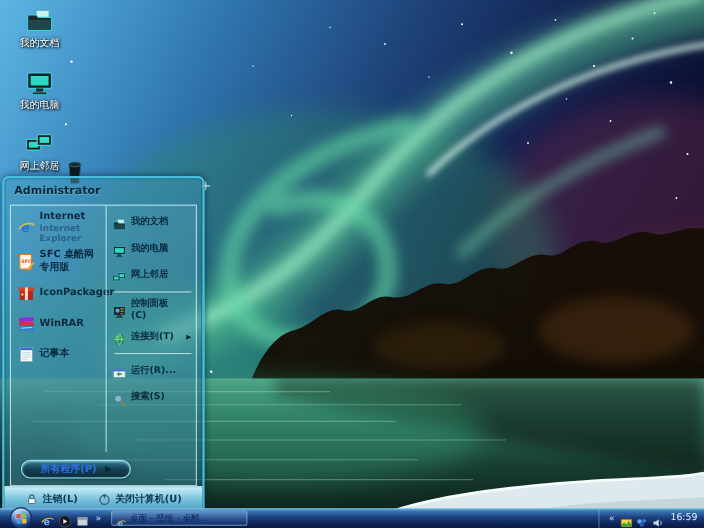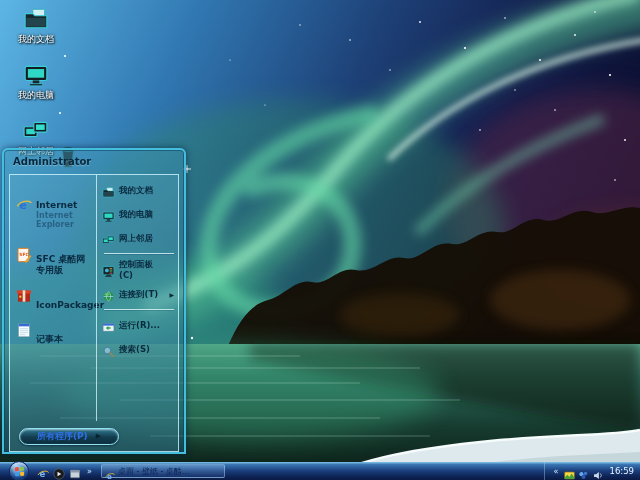--- a/index.html
+++ b/index.html
@@ -9,37 +9,37 @@
 #wallpaper svg { display:block; width:100%; height:100%; }
 
 
 .desktop-icon { position:absolute; left:4px; width:64px; text-align:center; }
 .desktop-icon .ico { width:26px; height:26px; margin:0 auto; }
 .desktop-icon .ico svg { width:100%; height:100%; }
 .desktop-icon .lbl { margin-top:1px; font-size:9px; color:#fff; text-shadow:1px 1px 2px #000,0 0 3px #000; }
 #dicon-0 { top:6px; } #dicon-1 { top:62px; } #dicon-2 { top:118px; } #dicon-3 { top:143px; left:50px; width:36px; }
 
 
-#start-menu { position:absolute; left:2px; top:148px; width:184px; height:306px;
+#start-menu { position:absolute; left:2px; top:160px; width:184px; height:306px;
   border:2px solid #45bede; border-radius:6px 6px 0 0;
   background:linear-gradient(155deg, rgba(70,160,190,.50), rgba(22,88,118,.48));
   box-shadow:0 0 7px rgba(0,30,60,.65), inset 0 0 0 1px rgba(8,60,90,.5);
   display:flex; flex-direction:column; }
 .sm-header { height:24px; padding:6px 0 0 9px; font-size:10px; font-weight:bold; color:#06283c;
   text-shadow:0 1px 1px rgba(255,255,255,.3); }
 .sm-body { flex:1; margin:0 5px; border:1px solid rgba(205,246,255,.8);
   background:rgba(130,200,215,.14); display:flex; flex-direction:column; }
 .sm-cols { flex:1; display:flex; }
 .sm-left { width:86px; padding:3px 1px 0 5px; }
 .sm-right { flex:1; border-left:1px solid rgba(220,250,255,.75); padding:3px 1px 0 4px; }
 .sm-item { display:flex; align-items:center; gap:4px; padding:2px 1px; cursor:default; }
 .ico16 { width:16px; height:16px; flex:0 0 16px; } .ico16 svg { width:100%; height:100%; }
 .ico13 { width:13px; height:13px; flex:0 0 13px; } .ico13 svg { width:100%; height:100%; }
 .l-item { min-height:28px; }
-.l-item .txt { font-size:9px; font-weight:bold; color:#0a2a40; line-height:1.2;margin-top:20px; }
+.l-item .txt { font-size:9px; font-weight:bold; color:#0a2a40; line-height:1.2; }
 .l-item .sub { font-size:8px; color:rgba(12,50,80,.5); font-weight:bold; }
 .r-item { min-height:24px; }
 .r-item .txt { font-size:8.5px; font-weight:bold; color:#0a2a40; line-height:1.25; }
 .r-arrow { margin-left:auto; font-size:6px; color:#0a2a40; padding-right:2px; }
 .sm-sep { height:1px; background:rgba(235,253,255,.75); margin:3px 3px; box-shadow:0 1px 0 rgba(20,80,110,.3); }
 .ap-row { height:30px; display:flex; align-items:center; padding-left:9px; }
 .all-programs { width:100px; height:17px; border-radius:9px; border:1px solid #8ee2f2;
   background:linear-gradient(#2f7a93, #123c4e 55%, #0c2e3e);
   box-shadow:inset 0 1px 2px rgba(255,255,255,.55), 0 1px 2px rgba(0,20,40,.5);
   color:#2f6fe8; font-size:9px; font-weight:bold;
@@ -239,20 +239,31 @@
                   <rect x="1.5" y="5" width="21" height="5" fill="#d84028"></rect>
                   <rect x="10" y="5" width="4" height="17" fill="#f2e2c8"></rect>
                   <rect x="5" y="13" width="3" height="3" fill="#f8d048"></rect>
                 </svg>
             </span>
             <span class="txt">IconPackager</span>
           </div>
           <div class="sm-item l-item">
             <span class="ico16">
               <svg viewBox="0 0 24 24">
+                  <rect x="2" y="4" width="20" height="5.5" rx="1" fill="#8c2fd0" transform="rotate(-4 12 7)"></rect>
+                  <rect x="2" y="10" width="20" height="5.5" rx="1" fill="#d03048" transform="rotate(3 12 13)"></rect>
+                  <rect x="2" y="16" width="20" height="5.5" rx="1" fill="#2f7ad0" transform="rotate(-2 12 19)"></rect>
+                  <rect x="4" y="17.5" width="16" height="1.2" fill="#f8f0d8" transform="rotate(-2 12 18)"></rect>
+                </svg>
+            </span>
+            <span class="txt">WinRAR</span>
+          </div>
+          <div class="sm-item l-item">
+            <span class="ico16">
+              <svg viewBox="0 0 24 24">
                   <rect x="4" y="3" width="16" height="19" fill="#f6fbfd" stroke="#8aa4b0" stroke-width="0.8"></rect>
                   <rect x="4" y="3" width="16" height="3.5" fill="#3a6ad8"></rect>
                   <g stroke="#9cc0d4" stroke-width="0.8">
                     <line x1="6" y1="10" x2="18" y2="10"></line>
                     <line x1="6" y1="13" x2="18" y2="13"></line>
                     <line x1="6" y1="16" x2="18" y2="16"></line>
                     <line x1="6" y1="19" x2="14" y2="19"></line>
                   </g>
                 </svg>
             </span>
@@ -343,20 +354,40 @@
       </div>
 
       <div class="ap-row">
         <div class="all-programs">
           <span>所有程序(P)</span>
           <span class="ap-arrow">▶</span>
         </div>
       </div>
     </div>
 
+    <div class="sm-footer">
+      <div class="footer-item">
+        <span class="ico12">
+          <svg viewBox="0 0 16 16">
+              <rect x="4" y="7" width="8" height="6" rx="1" fill="#f0f8fc" stroke="#3a5a70"></rect>
+              <path d="M5.5 7 v-2 a2.5 2.5 0 0 1 5 0 v2" fill="none" stroke="#3a5a70" stroke-width="1.4"></path>
+            </svg>
+        </span>
+        <span>注销(L)</span>
+      </div>
+      <div class="footer-item">
+        <span class="ico12">
+          <svg viewBox="0 0 16 16">
+              <circle cx="8" cy="8.5" r="5.5" fill="none" stroke="#3a5a70" stroke-width="1.6"></circle>
+              <line x1="8" y1="1.5" x2="8" y2="7" stroke="#3a5a70" stroke-width="1.8"></line>
+            </svg>
+        </span>
+        <span>关闭计算机(U)</span>
+      </div>
+    </div>
   </div>
 
   <div id="taskbar">
     <div class="start-orb">
       <div class="win-flag">
         <i class="wf-r"></i>
           <i class="wf-g"></i>
           <i class="wf-b"></i>
           <i class="wf-y"></i>
       </div>

